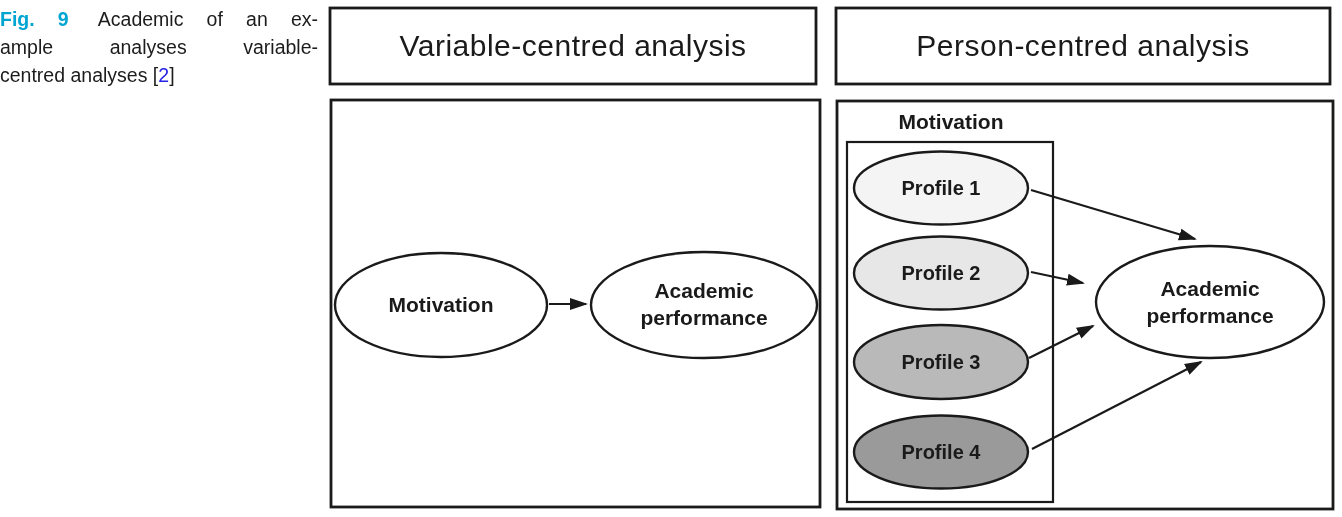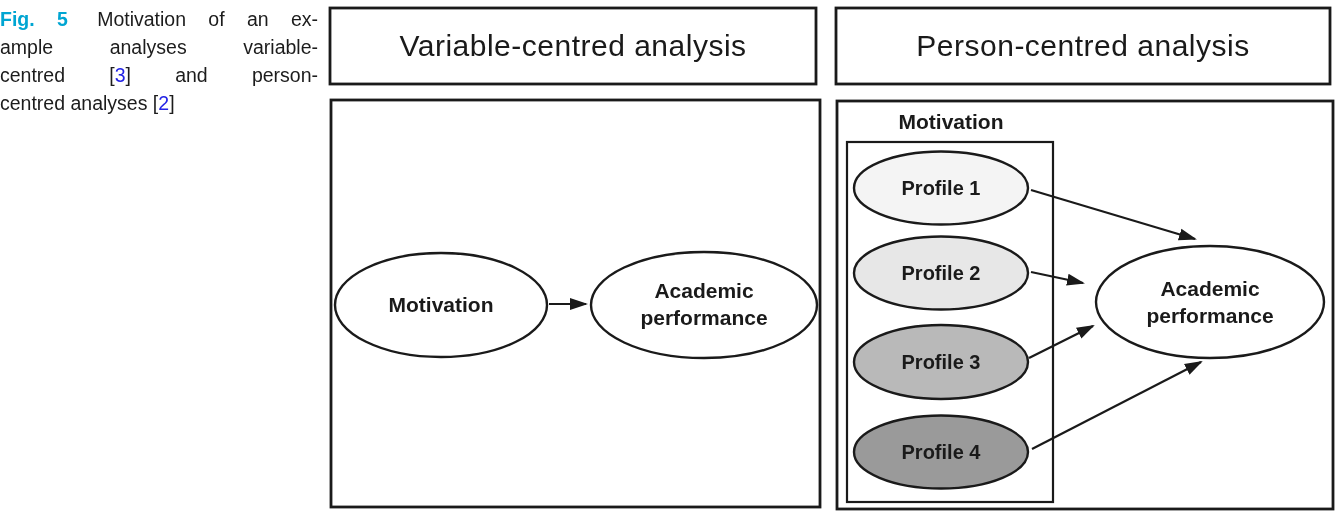--- a/index.html
+++ b/index.html
@@ -46,28 +46,25 @@
   .group-label { font-size: 21px; font-weight: bold; }
   .profile-label { font-size: 20px; font-weight: bold; }
 </style>
 </head>
 <body>
 
 <div class="stage">
 
   <div class="caption">
     <div class="cap-line">
-      <span class="fig-label" style="color: rgb(0, 165, 210);">Fig. 5</span>
-      <span>Motivation of an ex-</span>
+      <span class="fig-label" style="color: rgb(0, 165, 210);">Fig. 9</span>
+      <span>Academic of an ex-</span>
     </div>
     <div class="cap-line">
       <span>ample analyses variable-</span>
-    </div>
-    <div class="cap-line">
-      <span>centred [</span><span class="cite" style="color: rgb(35, 35, 230);">3</span><span>] and person-</span>
     </div>
     <div class="cap-line last">
       <span>centred analyses [</span><span class="cite" style="color: rgb(35, 35, 230);">2</span><span>]</span>
     </div>
   </div>
 
   <svg class="diagram" width="1342" height="517" viewBox="0 0 1342 517">
     <defs>
       <marker id="ah" markerUnits="userSpaceOnUse" markerWidth="18" markerHeight="14" refX="16" refY="7" orient="auto">
         <path d="M0,1 L18,7 L0,13 Z" fill="#1a1a1a"></path>

